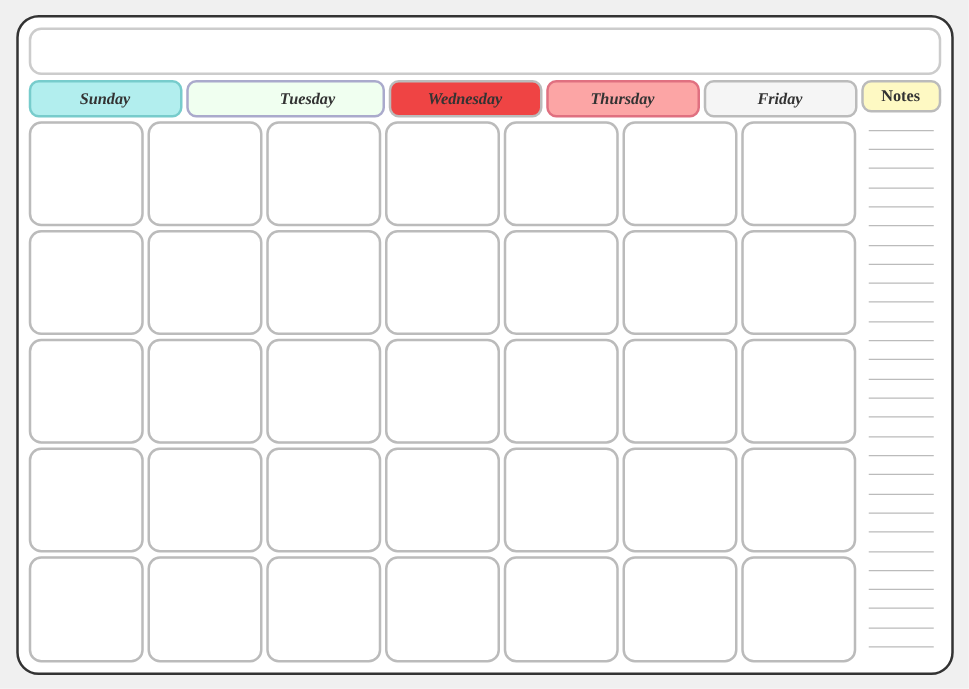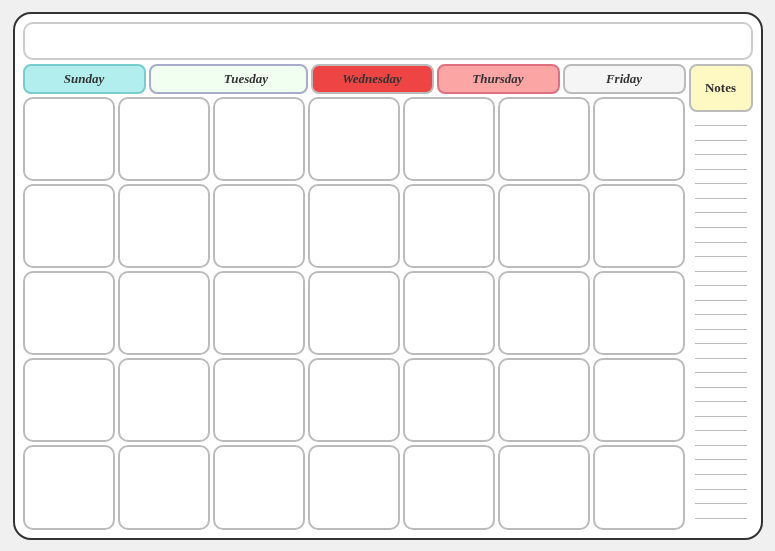--- a/index.html
+++ b/index.html
@@ -98,21 +98,21 @@
 
     .notes-section {
       width: 64px;
       flex-shrink: 0;
       display: flex;
       flex-direction: column;
       gap: 3px;
     }
 
     .notes-header {
-      height: 48px;
+      height: 26px;
       border: 2px solid #bbb;
       border-radius: 8px;
       background: #fef9c3;
       display: flex;
       align-items: center;
       justify-content: center;
       font-size: 13px;
       font-weight: bold;
       color: #333;
       flex-shrink: 0;

